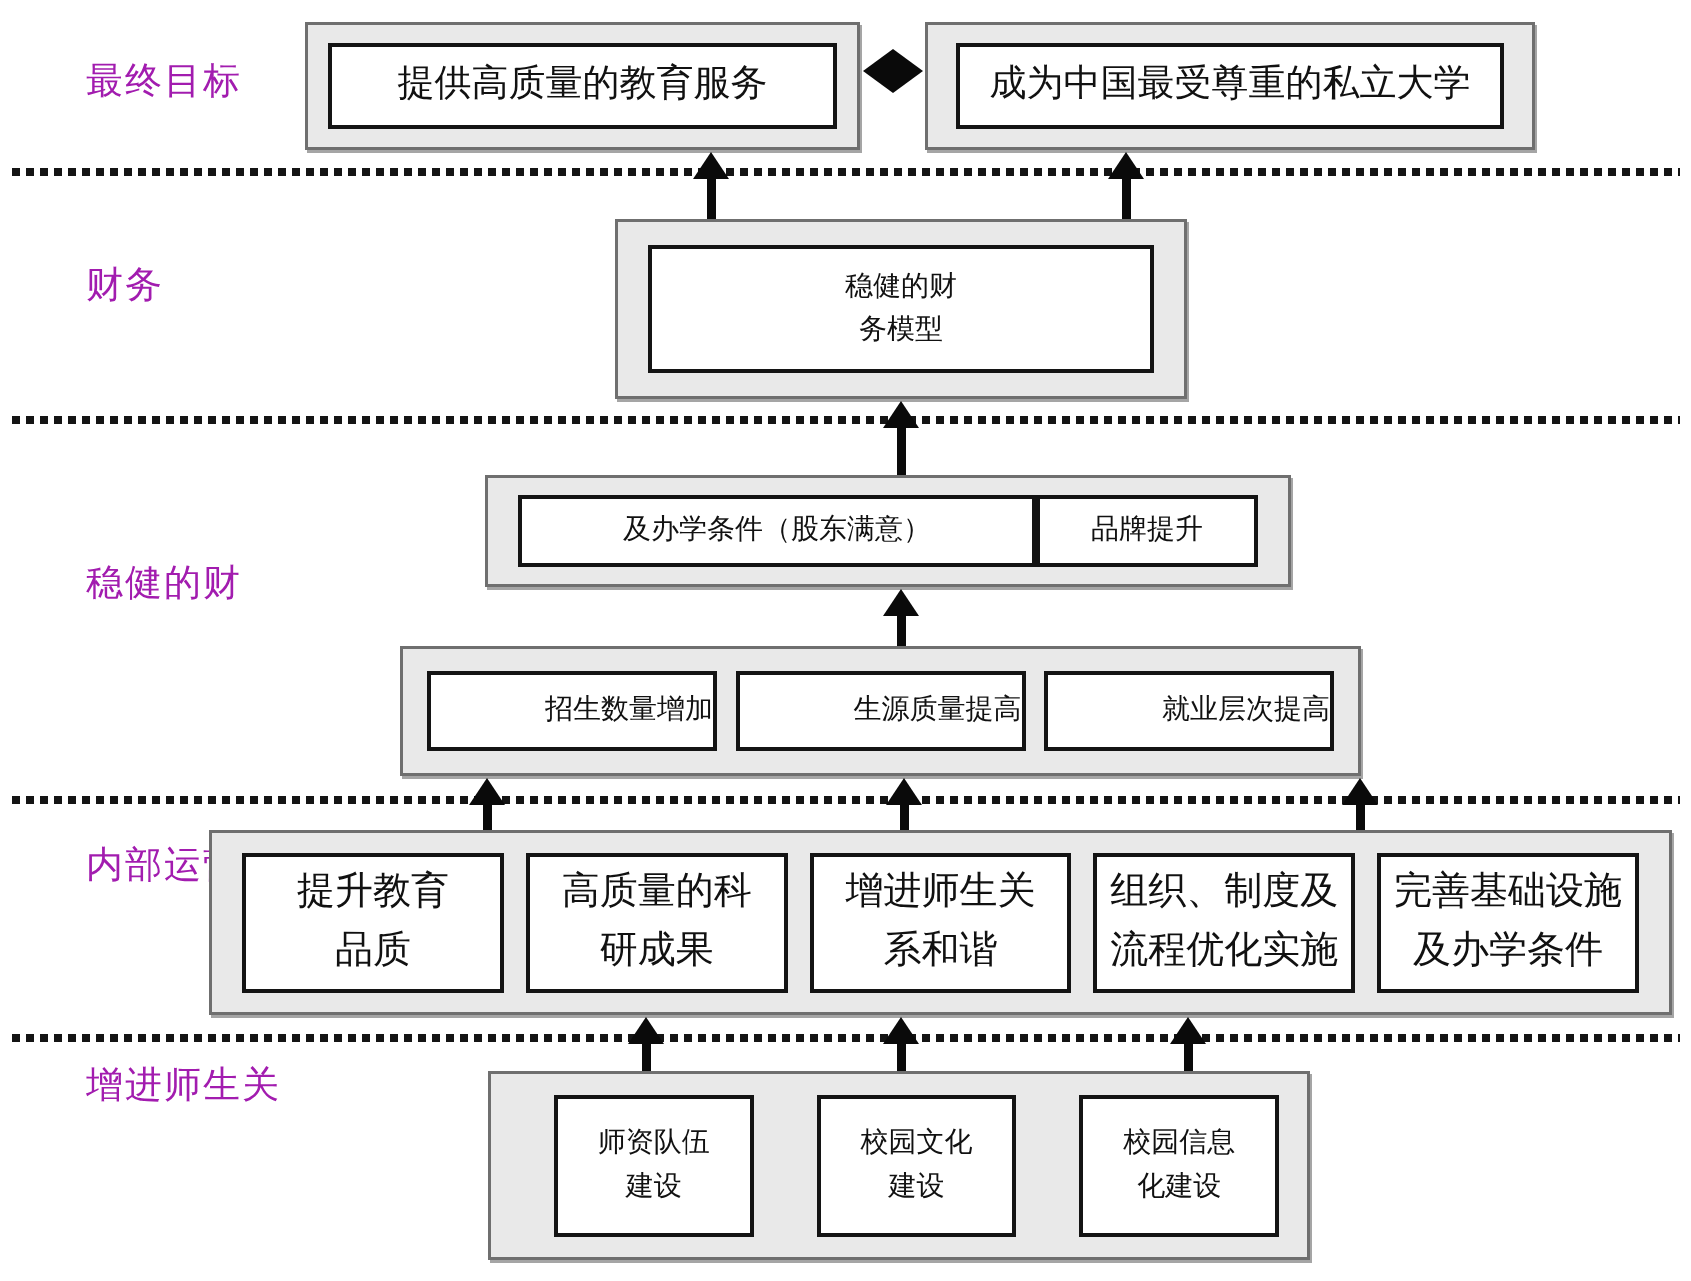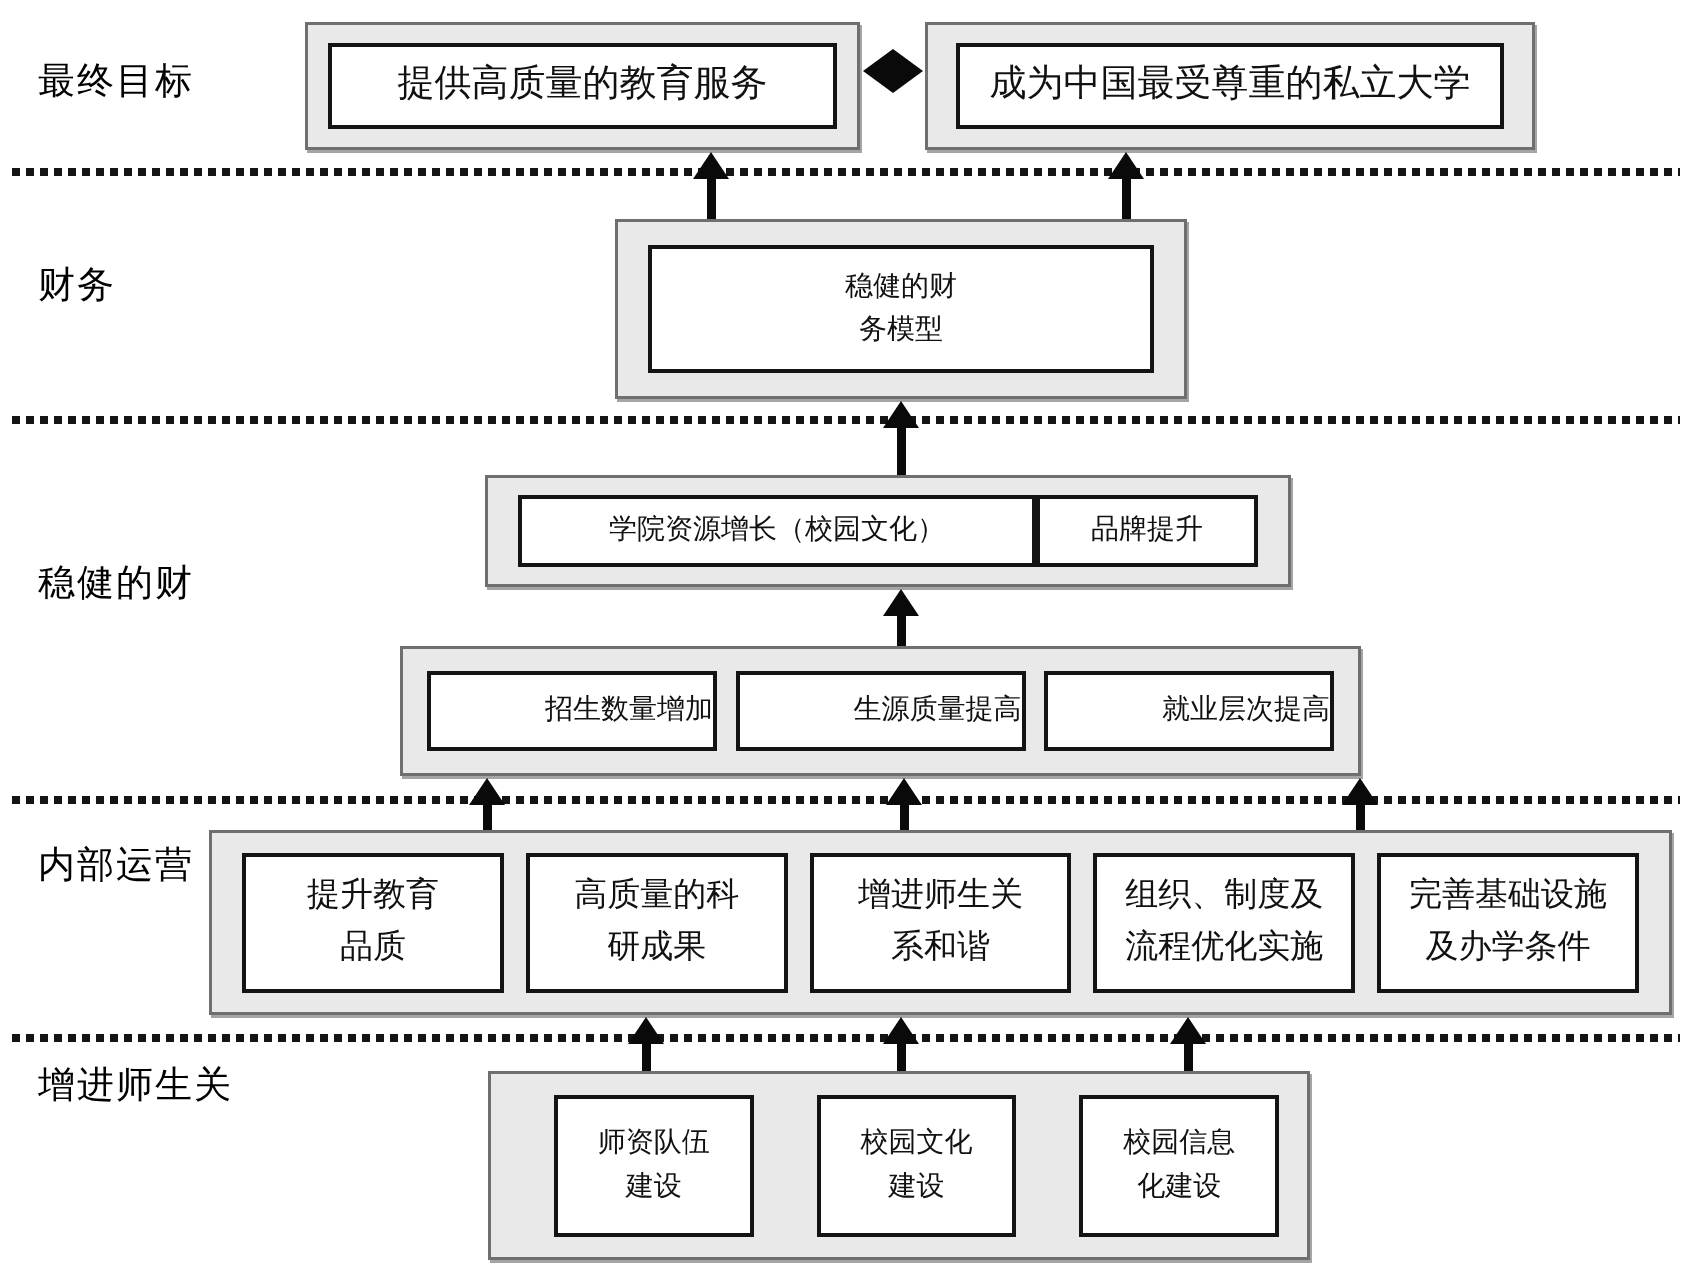--- a/index.html
+++ b/index.html
@@ -9,22 +9,23 @@
     height: 1281px;
     background: #ffffff;
     font-family: "Liberation Serif", "DejaVu Serif", serif;
     color: #111111;
     overflow: hidden;
   }
   .row-label {
     position: absolute;
     font-size: 37px;
     letter-spacing: 2px;
-    color: #000000;
+    color: #a21caf;
     white-space: nowrap;
+    margin-left: 48px;
   }
   .dotted {
     position: absolute;
     left: 12px;
     width: 1668px;
     height: 8px;
     background: repeating-linear-gradient(90deg, #141414 0 8px, transparent 8px 14px);
   }
   .group {
     position: absolute;
@@ -84,21 +85,21 @@
   
   #cust-upper { left: 485px; top: 475px; width: 806px; height: 112px; padding: 0 30px; justify-content: space-between; }
   #cust-upper .wbox { height: 72px; }
   #cust-upper .wbox.wide   { width: 518px; }
   #cust-upper .wbox.narrow { width: 222px; }
   
   #cust-lower { left: 400px; top: 646px; width: 961px; height: 130px; padding: 0 24px; justify-content: space-between; }
   #cust-lower .wbox { width: 290px; height: 80px; align-items: flex-end; }
   
   #ops { left: 209px; top: 830px; width: 1463px; height: 185px; padding: 0 30px; gap: 22px; }
-  #ops .wbox { flex: 1; height: 140px; font-size: 33px; }
+  #ops .wbox { flex: 1; height: 140px; font-size: 38px; }
   
   #learn { left: 488px; top: 1071px; width: 822px; height: 189px; padding: 0 28px; gap: 28px; }
   #learn .wbox { flex: 1; height: 142px; margin-left: 35px; }
   
   #a1  { left: 693px;  top: 152px;  height: 67px; }
   #a2  { left: 1108px; top: 152px;  height: 67px; }
   #a3  { left: 883px;  top: 401px;  height: 74px; }
   #a4  { left: 883px;  top: 589px;  height: 57px; }
   #a5  { left: 469px;  top: 778px;  height: 52px; }
   #a6  { left: 886px;  top: 778px;  height: 52px; }
@@ -148,21 +149,21 @@
 
   <div class="group" id="finance">
     <div class="wbox">
       <div class="ln">稳健的财</div>
       <div class="ln">务模型</div>
     </div>
   </div>
 
   <div class="group" id="cust-upper">
     <div class="wbox wide">
-      <div class="ln">学院资源增长（校园文化）</div>
+      <div class="ln">及办学条件（股东满意）</div>
     </div>
     <div class="wbox narrow">
       <div class="ln">品牌提升</div>
     </div>
   </div>
 
   <div class="group" id="cust-lower">
     <div class="wbox">
       <div class="ln">招生数量增加</div>
     </div>

